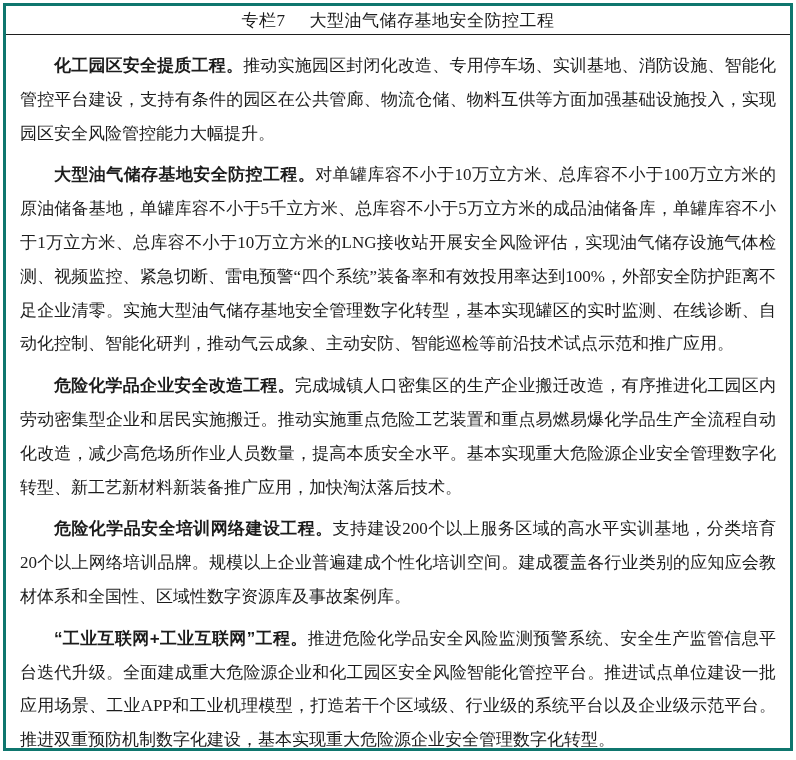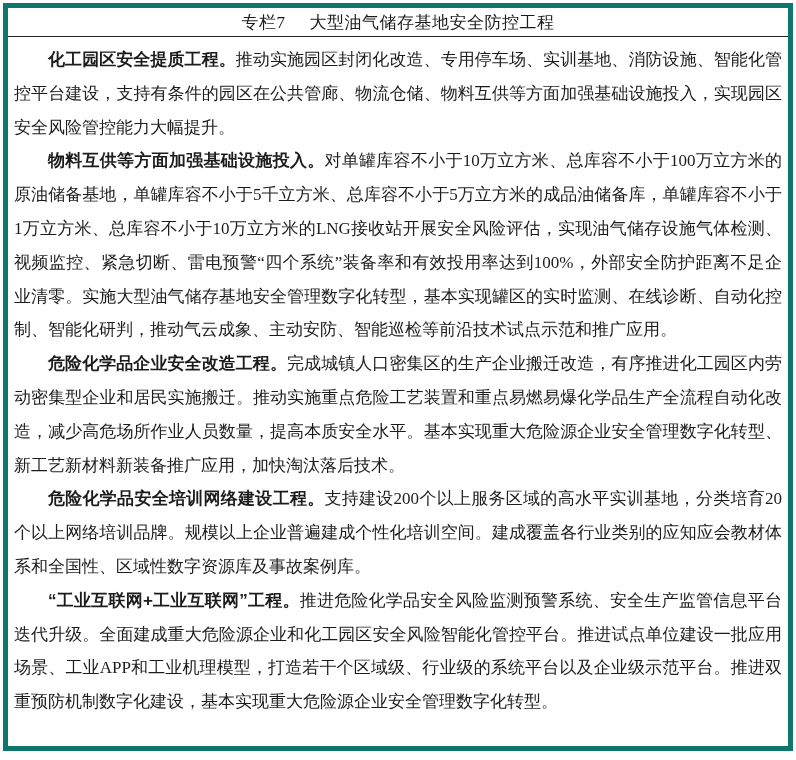--- a/index.html
+++ b/index.html
@@ -15,21 +15,21 @@
     width: 796px;
     height: 760px;
     background: #ffffff;
     box-sizing: border-box;
     padding: 3px;
   }
   .panel {
     box-sizing: border-box;
     width: 790px;
     height: 748px;
-    border: 5px solid #0f766e;
+    border: 3px solid #0f766e;
     background: #ffffff;
     color: #1c1c1c;
   }
   .title-row {
     box-sizing: border-box;
     height: 29px;
     border-bottom: 1px solid #1f1f1f;
     display: flex;
     align-items: center;
     justify-content: center;
@@ -41,21 +41,21 @@
     margin-left: 1.4em;
   }
   .body-text {
     box-sizing: border-box;
     padding: 6px 6px 0 6px;
     font-size: 17px;
     line-height: 33.8px;
     text-align: justify;
   }
   .body-text p {
-    margin: 0;
+    margin: 8px;
     padding: 0;
     text-indent: 2em;
   }
   .para-heading {
     font-weight: bold;
     font-family: "Liberation Sans", "DejaVu Sans", sans-serif;
   }
 </style>
 </head>
 <body>
@@ -64,21 +64,21 @@
   <div class="panel">
 
     <div class="title-row">
       <span>专栏7</span>
       <span class="title-main">大型油气储存基地安全防控工程</span>
     </div>
 
     <div class="body-text">
       <p><span class="para-heading">化工园区安全提质工程。</span><span>推动实施园区封闭化改造、专用停车场、实训基地、消防设施、智能化管控平台建设，支持有条件的园区在公共管廊、物流仓储、物料互供等方面加强基础设施投入，实现园区安全风险管控能力大幅提升。</span></p>
 
-      <p><span class="para-heading">物料互供等方面加强基础设施投入。</span><span>对单罐库容不小于10万立方米、总库容不小于100万立方米的原油储备基地，单罐库容不小于5千立方米、总库容不小于5万立方米的成品油储备库，单罐库容不小于1万立方米、总库容不小于10万立方米的LNG接收站开展安全风险评估，实现油气储存设施气体检测、视频监控、紧急切断、雷电预警“四个系统”装备率和有效投用率达到100%，外部安全防护距离不足企业清零。实施大型油气储存基地安全管理数字化转型，基本实现罐区的实时监测、在线诊断、自动化控制、智能化研判，推动气云成象、主动安防、智能巡检等前沿技术试点示范和推广应用。</span></p>
+      <p><span class="para-heading">大型油气储存基地安全防控工程。</span><span>对单罐库容不小于10万立方米、总库容不小于100万立方米的原油储备基地，单罐库容不小于5千立方米、总库容不小于5万立方米的成品油储备库，单罐库容不小于1万立方米、总库容不小于10万立方米的LNG接收站开展安全风险评估，实现油气储存设施气体检测、视频监控、紧急切断、雷电预警“四个系统”装备率和有效投用率达到100%，外部安全防护距离不足企业清零。实施大型油气储存基地安全管理数字化转型，基本实现罐区的实时监测、在线诊断、自动化控制、智能化研判，推动气云成象、主动安防、智能巡检等前沿技术试点示范和推广应用。</span></p>
 
       <p><span class="para-heading">危险化学品企业安全改造工程。</span><span>完成城镇人口密集区的生产企业搬迁改造，有序推进化工园区内劳动密集型企业和居民实施搬迁。推动实施重点危险工艺装置和重点易燃易爆化学品生产全流程自动化改造，减少高危场所作业人员数量，提高本质安全水平。基本实现重大危险源企业安全管理数字化转型、新工艺新材料新装备推广应用，加快淘汰落后技术。</span></p>
 
       <p><span class="para-heading">危险化学品安全培训网络建设工程。</span><span>支持建设200个以上服务区域的高水平实训基地，分类培育20个以上网络培训品牌。规模以上企业普遍建成个性化培训空间。建成覆盖各行业类别的应知应会教材体系和全国性、区域性数字资源库及事故案例库。</span></p>
 
       <p><span class="para-heading">“工业互联网+工业互联网”工程。</span><span>推进危险化学品安全风险监测预警系统、安全生产监管信息平台迭代升级。全面建成重大危险源企业和化工园区安全风险智能化管控平台。推进试点单位建设一批应用场景、工业APP和工业机理模型，打造若干个区域级、行业级的系统平台以及企业级示范平台。推进双重预防机制数字化建设，基本实现重大危险源企业安全管理数字化转型。</span></p>
     </div>
 
   </div>
 </div>

